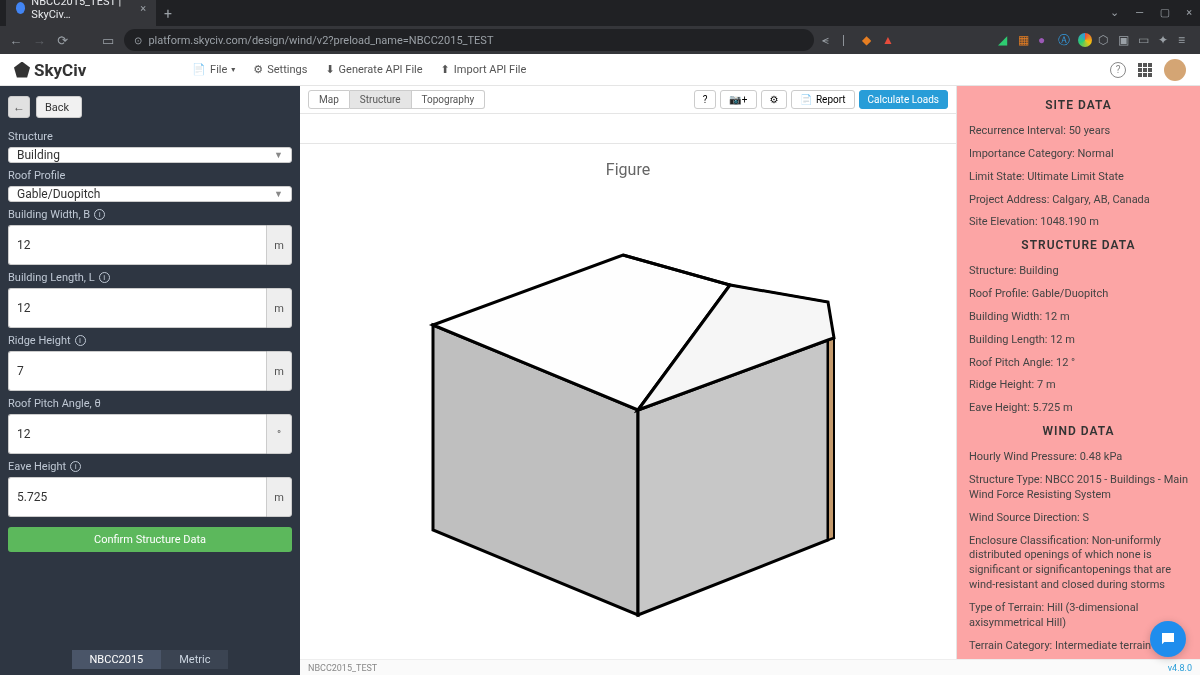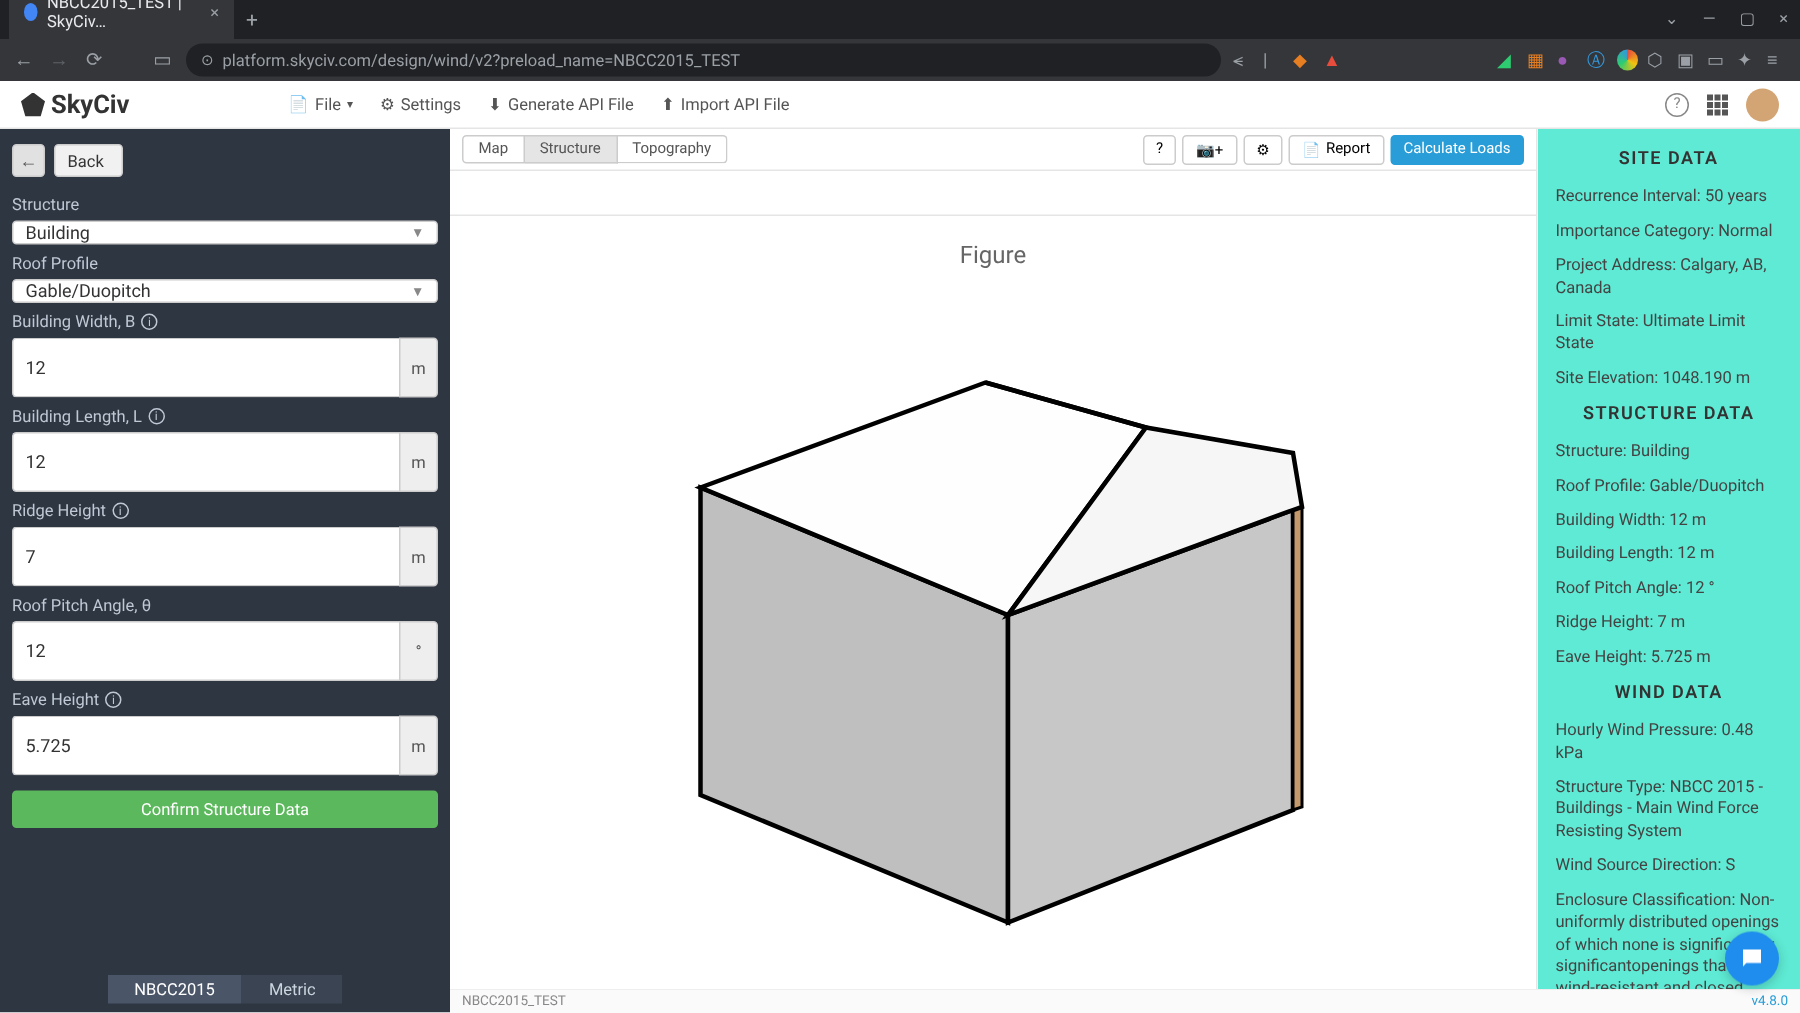--- a/index.html
+++ b/index.html
@@ -67,21 +67,21 @@
 .calc { background: #289dd8; color: #fff; border-color: #289dd8; }
 .view-tabs { height: 30px; display: flex; border-bottom: 1px solid #e5e5e5; }
 .vtab { flex: 1; text-align: center; font-size: 16px; color: #666; padding-top: 7px; cursor: pointer; border-bottom: 2px solid transparent; margin-top: 39px; }
 .vtab.active { color: #289dd8; border-bottom-color: #289dd8; }
 .canvas { flex: 1; position: relative; display: flex; align-items: center; justify-content: center; }
 .canvas svg { width: 560px; height: 420px; }
 .footer-bar { position: absolute; bottom: 0; left: 300px; right: 0; height: 16px; background: #fafafa; border-top: 1px solid #eee; font-size: 9px; color: #888; display: flex; align-items: center; padding: 0 8px; }
 .footer-bar .ver { margin-left: auto; color: #289dd8; text-align: right; }
 
 
-.right-panel { width: 176px; background: #5eead4; border-left: 1px solid #e5e5e5; padding: 8px 12px; overflow-y: auto; font-size: 11px; color: #444; }
+.right-panel { width: 244px; background: #fca5a5; border-left: 1px solid #e5e5e5; padding: 8px 12px; overflow-y: auto; font-size: 11px; color: #444; }
 .rp-title { text-align: center; font-size: 12px; font-weight: 600; letter-spacing: 1px; color: #333; margin: 4px 0 8px; }
 .rp-row { padding: 4px 0; line-height: 1.35; }
 
 .chat-bubble { position: absolute; right: 14px; bottom: 18px; width: 36px; height: 36px; background: #1f8ded; border-radius: 50%; display: flex; align-items: center; justify-content: center; color: #fff; font-size: 16px; cursor: pointer; box-shadow: 0 2px 8px rgba(0,0,0,0.2); }
 </style>
 </head>
 <body>
 
 <div class="browser-chrome">
   <div class="tab-bar">
@@ -277,22 +277,22 @@
         <line x1="275" y1="55" x2="382" y2="85" stroke="#000" stroke-width="3"></line>
         <line x1="382" y1="85" x2="480" y2="102" stroke="#000" stroke-width="2"></line>
       </svg>
     </div>
   </div>
 
   <div class="right-panel">
     <div class="rp-title">SITE DATA</div>
     <div class="rp-row">Recurrence Interval: 50 years</div>
     <div class="rp-row">Importance Category: Normal</div>
+    <div class="rp-row">Limit State: Ultimate Limit State</div>
     <div class="rp-row">Project Address: Calgary, AB, Canada</div>
-    <div class="rp-row">Limit State: Ultimate Limit State</div>
     <div class="rp-row">Site Elevation: 1048.190 m</div>
 
     <div class="rp-title">STRUCTURE DATA</div>
     <div class="rp-row">Structure: Building</div>
     <div class="rp-row">Roof Profile: Gable/Duopitch</div>
     <div class="rp-row">Building Width: 12 m</div>
     <div class="rp-row">Building Length: 12 m</div>
     <div class="rp-row">Roof Pitch Angle: 12 °</div>
     <div class="rp-row">Ridge Height: 7 m</div>
     <div class="rp-row">Eave Height: 5.725 m</div>

